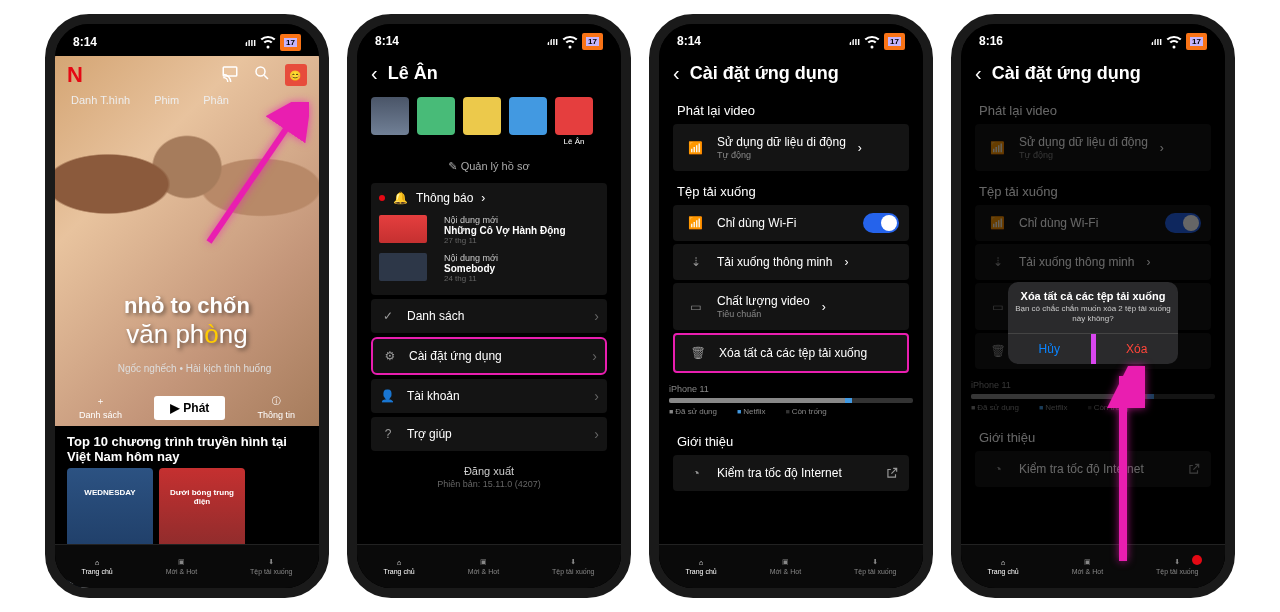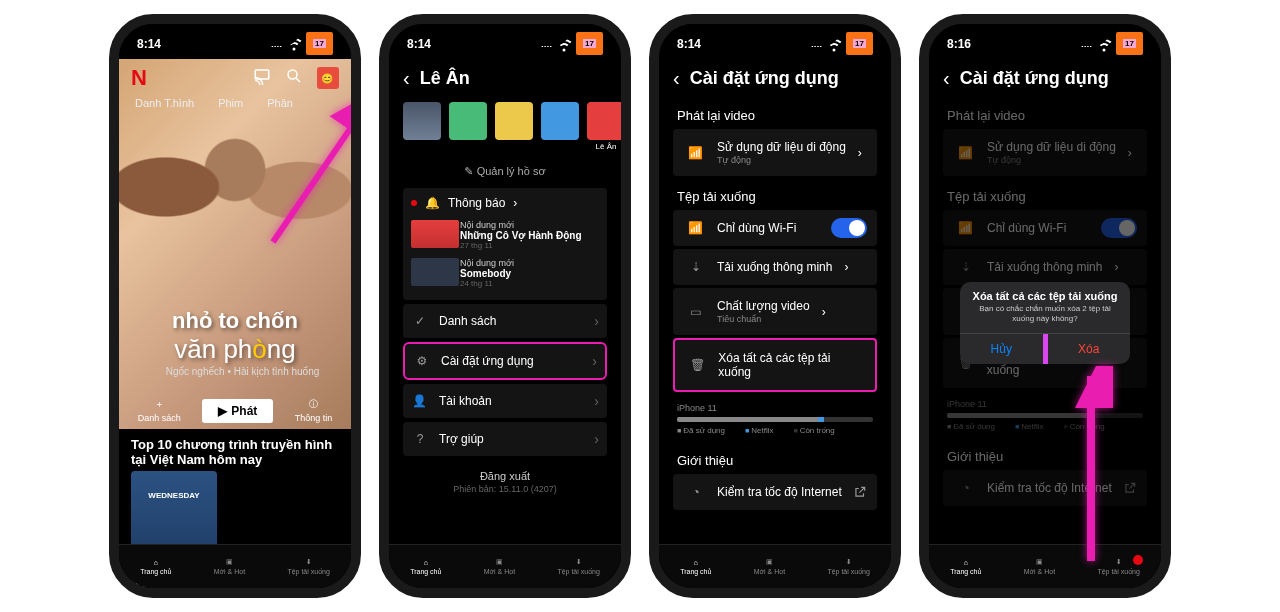--- a/index.html
+++ b/index.html
@@ -1,33 +1,33 @@
 <!DOCTYPE html>
 <html><head>
 <meta charset="utf-8">
 <style>
 *{margin:0;padding:0;box-sizing:border-box;font-family:-apple-system,Helvetica,Arial,sans-serif}
 body{background:#fff;display:flex;justify-content:center;gap:18px;padding:14px 10px;height:612px}
-.phone{width:252px;height:584px;background:#000;border-radius:44px;border:10px solid #1a1a1a;position:relative;overflow:hidden;flex-shrink:0}
+.phone{width:284px;height:584px;background:#000;border-radius:44px;border:10px solid #1a1a1a;position:relative;overflow:hidden;flex-shrink:0}
 .notch{position:absolute;top:0;left:50%;transform:translateX(-50%);width:130px;height:22px;background:#000;border-radius:0 0 16px 16px;z-index:50}
 .screen{position:absolute;inset:0;background:#000;color:#fff;overflow:hidden}
 .statusbar{display:flex;justify-content:space-between;align-items:center;padding:8px 18px 4px;font-size:12px;font-weight:600}
 .sb-right{display:flex;gap:3px;align-items:center;font-size:10px}
-.sb-batt{border:7px solid #f97316;border-radius:2px;padding:0 2px;font-size:8px;background:#f9a8d4;color:#000}
+.sb-batt{border:4px solid #f97316;border-radius:2px;padding:0 2px;font-size:8px;background:#c4b5fd;color:#000}
 
 
 .hero{position:relative;height:370px;background:linear-gradient(135deg,#d4a574 0%,#e8c39e 30%,#c4967a 70%,#a67c5c 100%)}
 .hero-top{position:absolute;top:0;left:0;right:0;display:flex;justify-content:space-between;align-items:center;padding:6px 12px;z-index:5}
 .n-logo{color:#e50914;font-weight:900;font-size:22px}
 .hero-icons{display:flex;gap:14px;align-items:center}
 .ico{width:18px;height:18px;display:inline-flex}
 .avatar-sm{width:22px;height:22px;background:#e74c3c;border-radius:3px;display:flex;align-items:center;justify-content:center;font-size:10px}
 .hero-cats{position:absolute;top:38px;left:0;right:0;display:flex;gap:24px;padding:0 16px;font-size:11px;z-index:5;color:#eee}
 .hero-people{position:absolute;top:60px;left:0;right:0;height:170px;background:radial-gradient(ellipse at 20% 40%,#8b5a3c 20%,transparent 21%),radial-gradient(ellipse at 50% 30%,#a67c5c 18%,transparent 19%),radial-gradient(ellipse at 78% 42%,#b88968 20%,transparent 21%)}
-.hero-title{position:absolute;bottom:64px;left:0;right:0;text-align:center}
+.hero-title{position:absolute;bottom:76px;left:0;right:0;text-align:center}
 .ht1{font-size:22px;font-weight:800;text-shadow:2px 2px 4px rgba(0,0,0,.5);}
 .ht2{font-size:26px;font-weight:400;text-shadow:2px 2px 4px rgba(0,0,0,.5);}
 .ht2 .o{color:#ffcc00}
 .hero-tags{position:absolute;bottom:52px;left:15px;right:0;text-align:center;font-size:10px;color:#ddd}
 .hero-actions{position:absolute;bottom:6px;left:0;right:0;display:flex;justify-content:space-around;align-items:center;padding:0 8px}
 .ha-item{display:flex;flex-direction:column;align-items:center;gap:2px;font-size:9px}
 .play-btn{background:#fff;color:#000;padding:5px 16px;border-radius:3px;font-size:12px;font-weight:700;display:flex;align-items:center;gap:4px}
 .section-title{font-size:13px;font-weight:700;padding:8px 12px 4px}
 .thumbs{display:flex;gap:6px;padding:0 12px;overflow:hidden}
 .thumb{position:relative;width:86px;height:120px;border-radius:4px;flex-shrink:0}
@@ -54,55 +54,55 @@
 .p5{background:#e53e3e;position:relative}
 .prof-name{text-align:center;font-size:8px;margin-top:2px}
 .manage{text-align:center;font-size:11px;color:#aaa;padding:6px 0 10px}
 .list{padding:0 14px}
 .row{display:flex;align-items:center;gap:10px;padding:10px 8px;background:#141414;border-radius:4px;margin-bottom:4px;font-size:12px;position:relative}
 .row .chev{position:absolute;right:8px;color:#666;font-size:14px}
 .row-icon{width:18px;display:flex;justify-content:center;color:#999}
 .notif-row{background:#141414;border-radius:4px;padding:8px;margin-bottom:4px}
 .notif-head{display:flex;align-items:center;gap:8px;font-size:12px;padding-bottom:6px}
 .red-dot{width:6px;height:6px;background:#e50914;border-radius:50%}
-.notif-item{display:flex;gap:1px;padding:4px 0}
+.notif-item{display:flex;gap:17px;padding:4px 0}
 .notif-thumb{width:48px;height:28px;border-radius:2px}
 .nt1{background:linear-gradient(#e53e3e,#c53030)}
 .nt2{background:#2d3748}
 .notif-text{flex:1}
 .nt-title{font-size:9px;color:#ccc}
 .nt-sub{font-size:10px;font-weight:700}
 .nt-date{font-size:8px;color:#666}
 .highlight{border:2px solid #e91eb0;border-radius:6px}
 .logout{text-align:center;font-size:11px;color:#ccc;padding:10px 0 2px}
 .version{text-align:center;font-size:9px;color:#666}
 
 .sec-label{font-size:13px;font-weight:400;padding:10px 18px 6px}
 .srow{display:flex;align-items:center;gap:12px;padding:11px 14px;background:#141414;margin:0 14px 3px;border-radius:4px;position:relative;font-size:12px}
 .srow-sub{font-size:9px;color:#888;margin-top:1px}
 .toggle{position:absolute;right:10px;width:36px;height:20px;background:#2563eb;border-radius:10px}
 .toggle::after{content:"";position:absolute;right:2px;top:2px;width:16px;height:16px;background:#fff;border-radius:50%}
-.storage{padding:8px 18px;font-size:9px;color:#888}
+.storage{padding:8px 10px;font-size:9px;color:#888}
 .stbar{height:5px;background:#333;border-radius:2px;margin:4px 0;position:relative;overflow:hidden}
 .stbar::before{content:"";position:absolute;left:0;top:0;bottom:0;width:72%;background:#888}
 .stbar::after{content:"";position:absolute;left:72%;top:0;bottom:0;width:3%;background:#4299e1}
 .stlegend{display:flex;gap:20px;font-size:8px}
 .stlegend span::before{content:"■ ";font-size:7px}
 .sl1::before{color:#888}
 .sl2::before{color:#4299e1}
 .sl3::before{color:#333}
 
 
 .arrow{position:absolute;z-index:60}
 .arrow svg{filter:drop-shadow(0 0 4px rgba(233,30,176,.7))}
 
 
 .dialog{position:absolute;top:258px;left:50%;transform:translateX(-50%);width:170px;background:#2a2a2c;border-radius:10px;z-index:40;overflow:hidden}
 .dlg-title{font-size:11px;font-weight:700;text-align:center;padding:8px 6px 2px}
-.dlg-msg{font-size:8px;text-align:center;padding:0 12px 8px;color:#ccc;line-height:1.3}
+.dlg-msg{font-size:8px;text-align:center;padding:0 0 8px;color:#ccc;line-height:1.3}
 .dlg-btns{display:flex;border-top:1px solid #444}
 .dlg-btn{flex:1;text-align:center;padding:8px;font-size:12px;color:#0a84ff}
 .dlg-btn.warn{color:#ff453a;border-left:5px solid #d946ef}
 .dimmed{opacity:.4}
 .dl-badge{position:absolute;top:-3px;right:-3px;width:10px;height:10px;background:#e50914;border-radius:50%}
 
 .ext-icon{width:14px;height:14px;position:absolute;right:10px}
 </style>
 </head>
 <body>
@@ -163,20 +163,25 @@
           </div>
    </div>
   </div>
   <div class="section-title">Top 10 chương trình truyền hình tại Việt Nam hôm nay</div>
   <div class="thumbs">
    <div class="thumb thumb1">
           <div class="thumb-label">WEDNESDAY</div>
           <div class="thumb-num">1</div>
           <div class="thumb-badge">Tập mới</div>
         </div>
+   <div class="thumb thumb2">
+          <div class="thumb-label">Dưới bóng trung điện</div>
+          <div class="thumb-num">2</div>
+          <div class="thumb-badge">Tập mới</div>
+        </div>
   </div>
   <div class="tabbar">
    <div class="tab active">
           <span>⌂</span>
           <span>Trang chủ</span>
         </div>
    <div class="tab">
           <span>▣</span>
           <span>Mới &amp; Hot</span>
         </div>

